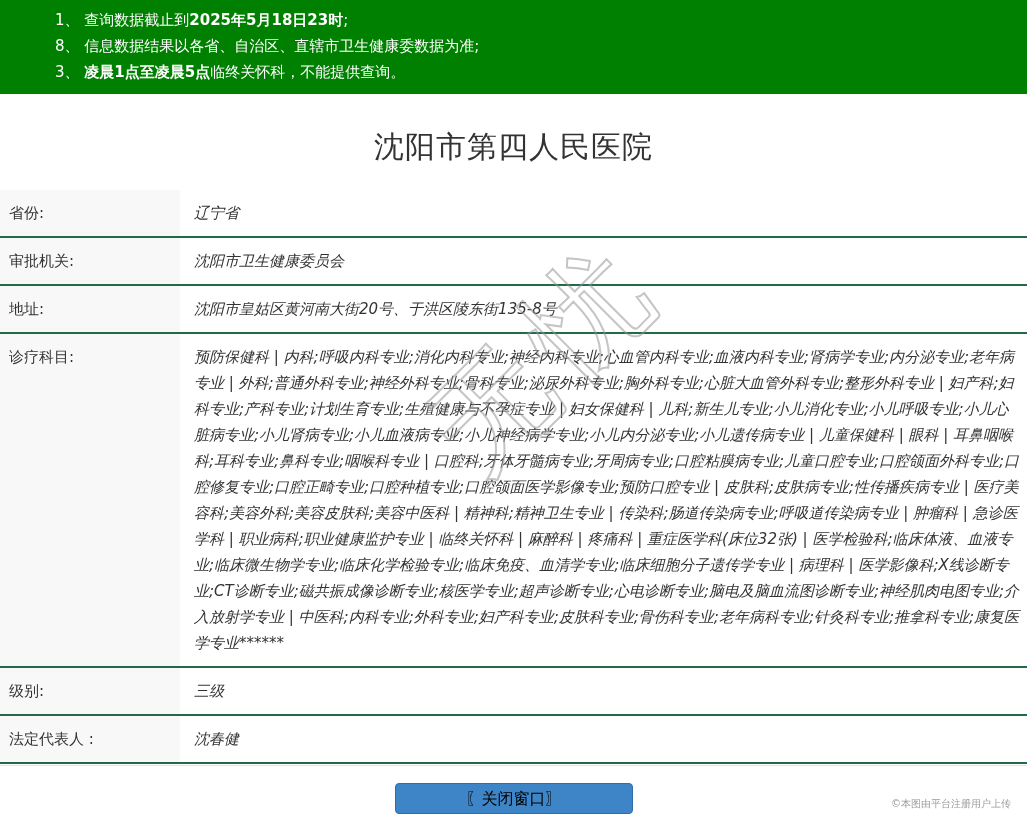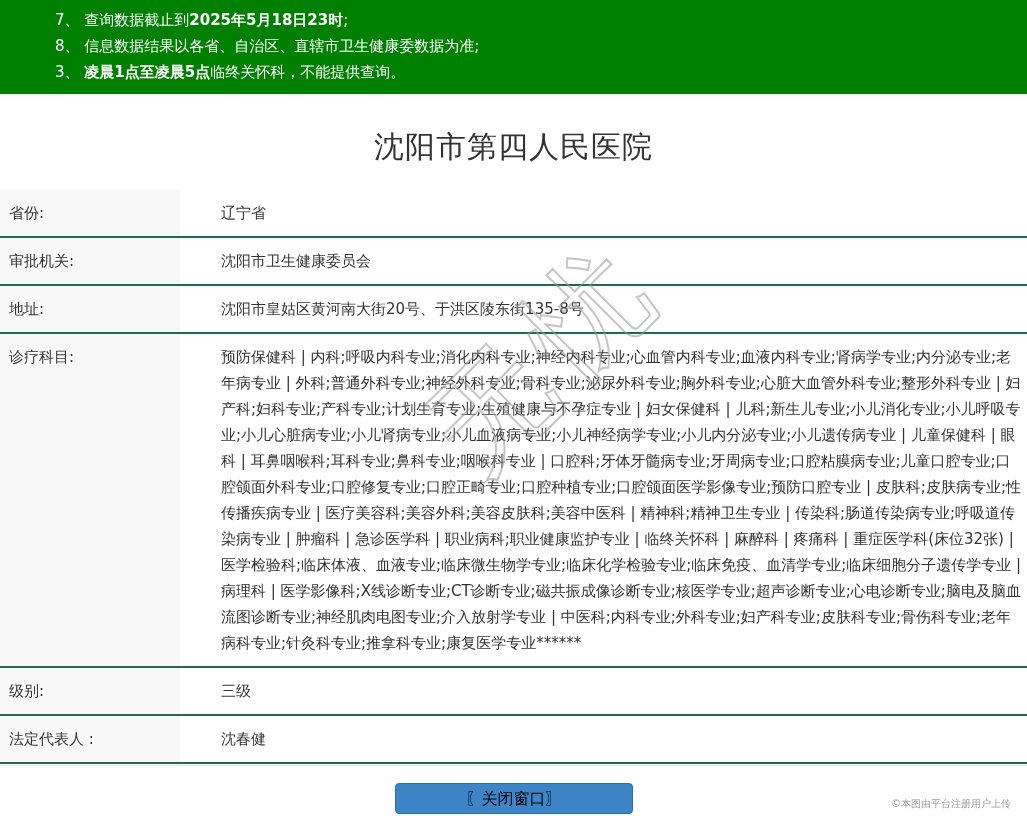--- a/index.html
+++ b/index.html
@@ -31,33 +31,33 @@
     margin-bottom: 22px;
     letter-spacing: 1px;
   }
   
   .detail-table { width: 100%; }
   .detail-row {
     display: flex;
     border-bottom: 2px solid #1f6b4a;
     font-size: 15px;
     line-height: 26px;
-    gap: 27px;
   }
   .detail-label {
     flex: 0 0 180px;
     background: #f8f8f8;
     padding: 10px 6px 10px 9px;
     color: #333;
   }
   .detail-value {
     flex: 1;
     padding: 10px 4px 10px 14px;
     word-break: break-all;
     color: #333;
+    font-style: italic;
   }
   
   .watermark {
     position: absolute;
     left: 395px;
     top: 395px;
     transform: rotate(-45deg);
     transform-origin: left top;
     font-size: 118px;
     letter-spacing: 14px;
@@ -97,21 +97,21 @@
     bottom: 5px;
     font-size: 10px;
     color: #9a9a9a;
     z-index: 11;
   }
 </style>
 </head>
 <body>
 
 <div class="banner">
-  <div class="banner-line"><span>7、 查询数据截止到</span><b>2025年5月18日23时</b><span>;</span></div>
+  <div class="banner-line"><span>1、 查询数据截止到</span><b>2025年5月18日23时</b><span>;</span></div>
   <div class="banner-line"><span>8、 信息数据结果以各省、自治区、直辖市卫生健康委数据为准;</span><b></b><span></span></div>
   <div class="banner-line"><span>3、 </span><b>凌晨1点至凌晨5点</b><span>临终关怀科，不能提供查询。</span></div>
 </div>
 
 <h1 class="page-title">沈阳市第四人民医院</h1>
 
 <div class="detail-table">
   <div class="detail-row">
     <div class="detail-label">省份:</div>
     <div class="detail-value">辽宁省</div>

